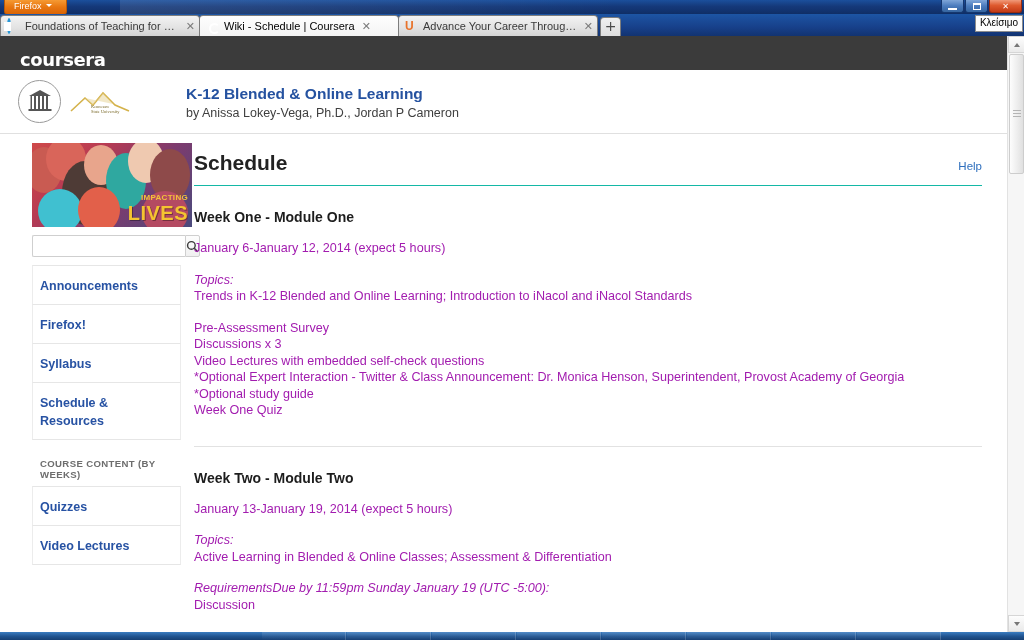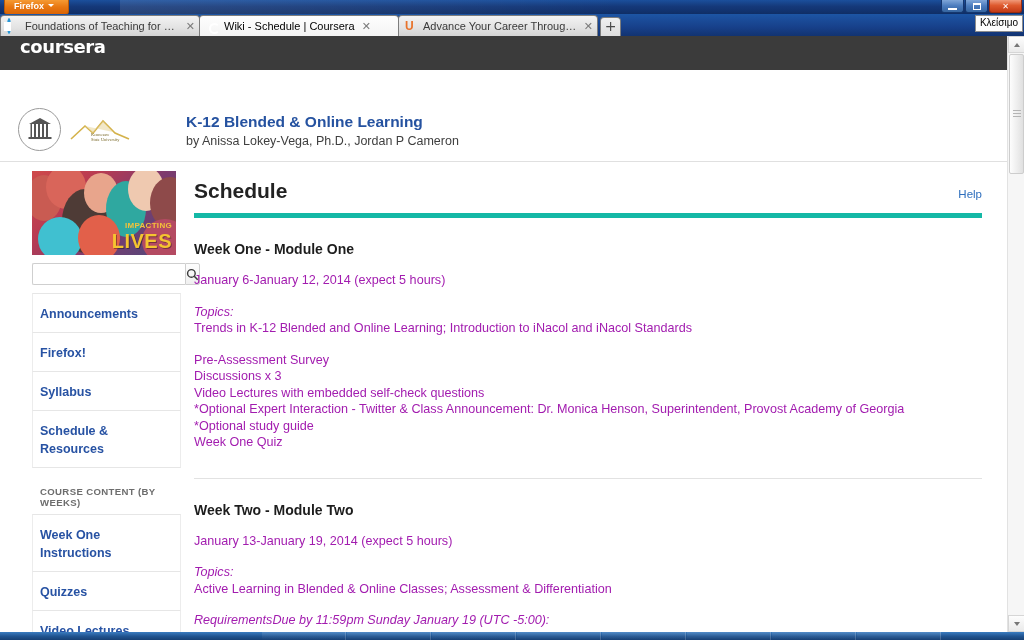--- a/index.html
+++ b/index.html
@@ -19,21 +19,21 @@
   .titlebar-sheen {
     position: absolute; top: 0; left: 120px; width: 500px; height: 14px;
     background: linear-gradient(100deg, rgba(255,255,255,.10), rgba(255,255,255,0));
   }
   .ff-button {
     position: absolute; top: 0px; left: 4px; height: 15px;
     padding: 0 14px 0 9px;
     background: linear-gradient(180deg, #f59a33 0%, #e87711 50%, #d96405 100%);
     border-bottom-left-radius: 4px; border-bottom-right-radius: 4px;
     border: 1px solid #b95b08; border-top: none;
-    color: #fff; font-size: 9px; font-weight: bold; line-height: 13px;
+    color: #fff; font-size: 9px; font-weight: normal; line-height: 13px;
     white-space: nowrap;
   }
   .ff-caret {
     display: inline-block; margin-left: 4px;
     border-left: 3px solid transparent; border-right: 3px solid transparent;
     border-top: 3px solid #fff; vertical-align: 2px;
   }
   .winctl { position: absolute; top: 0px; right: 2px; display: flex; gap: 1px; }
   .winctl div {
     width: 23px; height: 13px;
@@ -119,39 +119,39 @@
 
   
   .viewport {
     position: absolute; top: 36px; left: 0; width: 1024px; height: 596px;
     background: #fff; overflow: hidden;
   }
 
   
   .cnav {
     height: 34px; background: #3b3b3b;
-    display: flex; align-items: flex-start; justify-content: space-between;
+    display: flex; align-items: flex-end; justify-content: space-between;
     padding: 0 22px 0 20px;
   }
   .clogo {
     color: #fff; font-size: 18px; font-weight: bold; letter-spacing: -0.4px;
     font-family: "DejaVu Sans", sans-serif;
   }
   .cnav-right { display: flex; align-items: center; gap: 21px; }
   .cnav-link { color: #d8d8d8; font-size: 12.5px; }
   .cnav-caret {
     display: inline-block; margin-left: 4px;
     border-left: 4px solid transparent; border-right: 4px solid transparent;
     border-top: 4px solid #d8d8d8; vertical-align: 2px;
   }
 
   
   .course-head {
     height: 64px; border-bottom: 1px solid #e0e0e0;
-    display: flex; align-items: center; padding-left: 18px; background: #fff; margin-top: 28px;
+    display: flex; align-items: center; padding-left: 18px; background: #fff;
   }
   .logos { display: flex; align-items: center; gap: 8px; width: 166px; }
   .seal {
     width: 43px; height: 43px; border-radius: 50%;
     border: 1px solid #9a9a9a; position: relative; background: #fff;
   }
   .seal::before {
     content:""; position:absolute; left:50%; top:9px; transform:translateX(-50%);
     width:0; height:0; border-left:11px solid transparent; border-right:11px solid transparent;
     border-bottom:6px solid #555;
@@ -170,21 +170,21 @@
   .course-title {
     color: #2552a0; font-size: 15.5px; font-weight: bold; line-height: 19px;
     margin-bottom: 3px;
   }
   .course-authors { color: #3f3f3f; font-size: 12.5px; }
 
   
   .body-wrap { display: flex; }
   .sidebar { width: 176px; padding: 9px 0 0 32px; }
   .promo {
-    width: 144px; height: 84px; position: relative; overflow: hidden;
+    width: 160px; height: 84px; position: relative; overflow: hidden;
     background: linear-gradient(135deg,#cf4a4a 0%,#b93b52 30%,#7d3b6e 60%,#4a4a7d 100%);
   }
   .promo .p-blob { position: absolute; border-radius: 50%; }
   .promo-text {
     position: absolute; right: 4px; bottom: 4px; text-align: right;
     line-height: 1; font-family: "Liberation Sans", sans-serif;
   }
   .promo-text .small {
     color: #f2c23a; font-size: 8px; font-weight: bold; letter-spacing: .3px;
     display: block; margin-bottom: 1px;
@@ -220,21 +220,21 @@
   }
   .section-label {
     color: #6d6d6d; font-size: 9.6px; font-weight: bold; letter-spacing: .35px;
     margin: 18px 0 7px 8px; text-transform: uppercase;
   }
 
   
   .content { flex: 1; padding: 17px 42px 0 18px; }
   .content-head {
     display: flex; align-items: baseline; justify-content: space-between;
-    border-bottom: 5px solid #14b8a6; padding-bottom: 10px;
+    border-bottom: 1px solid #14b8a6; padding-bottom: 10px;
   }
   .page-title { font-size: 21px; font-weight: bold; color: #222; }
   .help-link { color: #2d6ebd; font-size: 11.5px; }
 
   .week-title {
     font-size: 14px; font-weight: bold; color: #1d1d1d;
     margin-top: 23px; margin-bottom: 15px;
   }
   .para { font-size: 12.6px; color: #a21caf; line-height: 16.5px; }
   .para.ital { font-style: italic; }
@@ -384,25 +384,20 @@
         </div>
         <div class="navitem">
           <span>Syllabus</span>
         </div>
         <div class="navitem">
           <span>Schedule &amp; Resources</span>
         </div>
       </div>
 
       <div class="section-label">COURSE CONTENT (BY WEEKS)</div>
-      <div class="navlist" style="margin-top:0">
-        <div class="navitem">
-          <span>Week One Instructions</span>
-        </div>
-      </div>
 
       <div class="navlist" style="margin-top:0">
         <div class="navitem">
           <span>Quizzes</span>
         </div>
         <div class="navitem">
           <span>Video Lectures</span>
         </div>
 
       </div>

